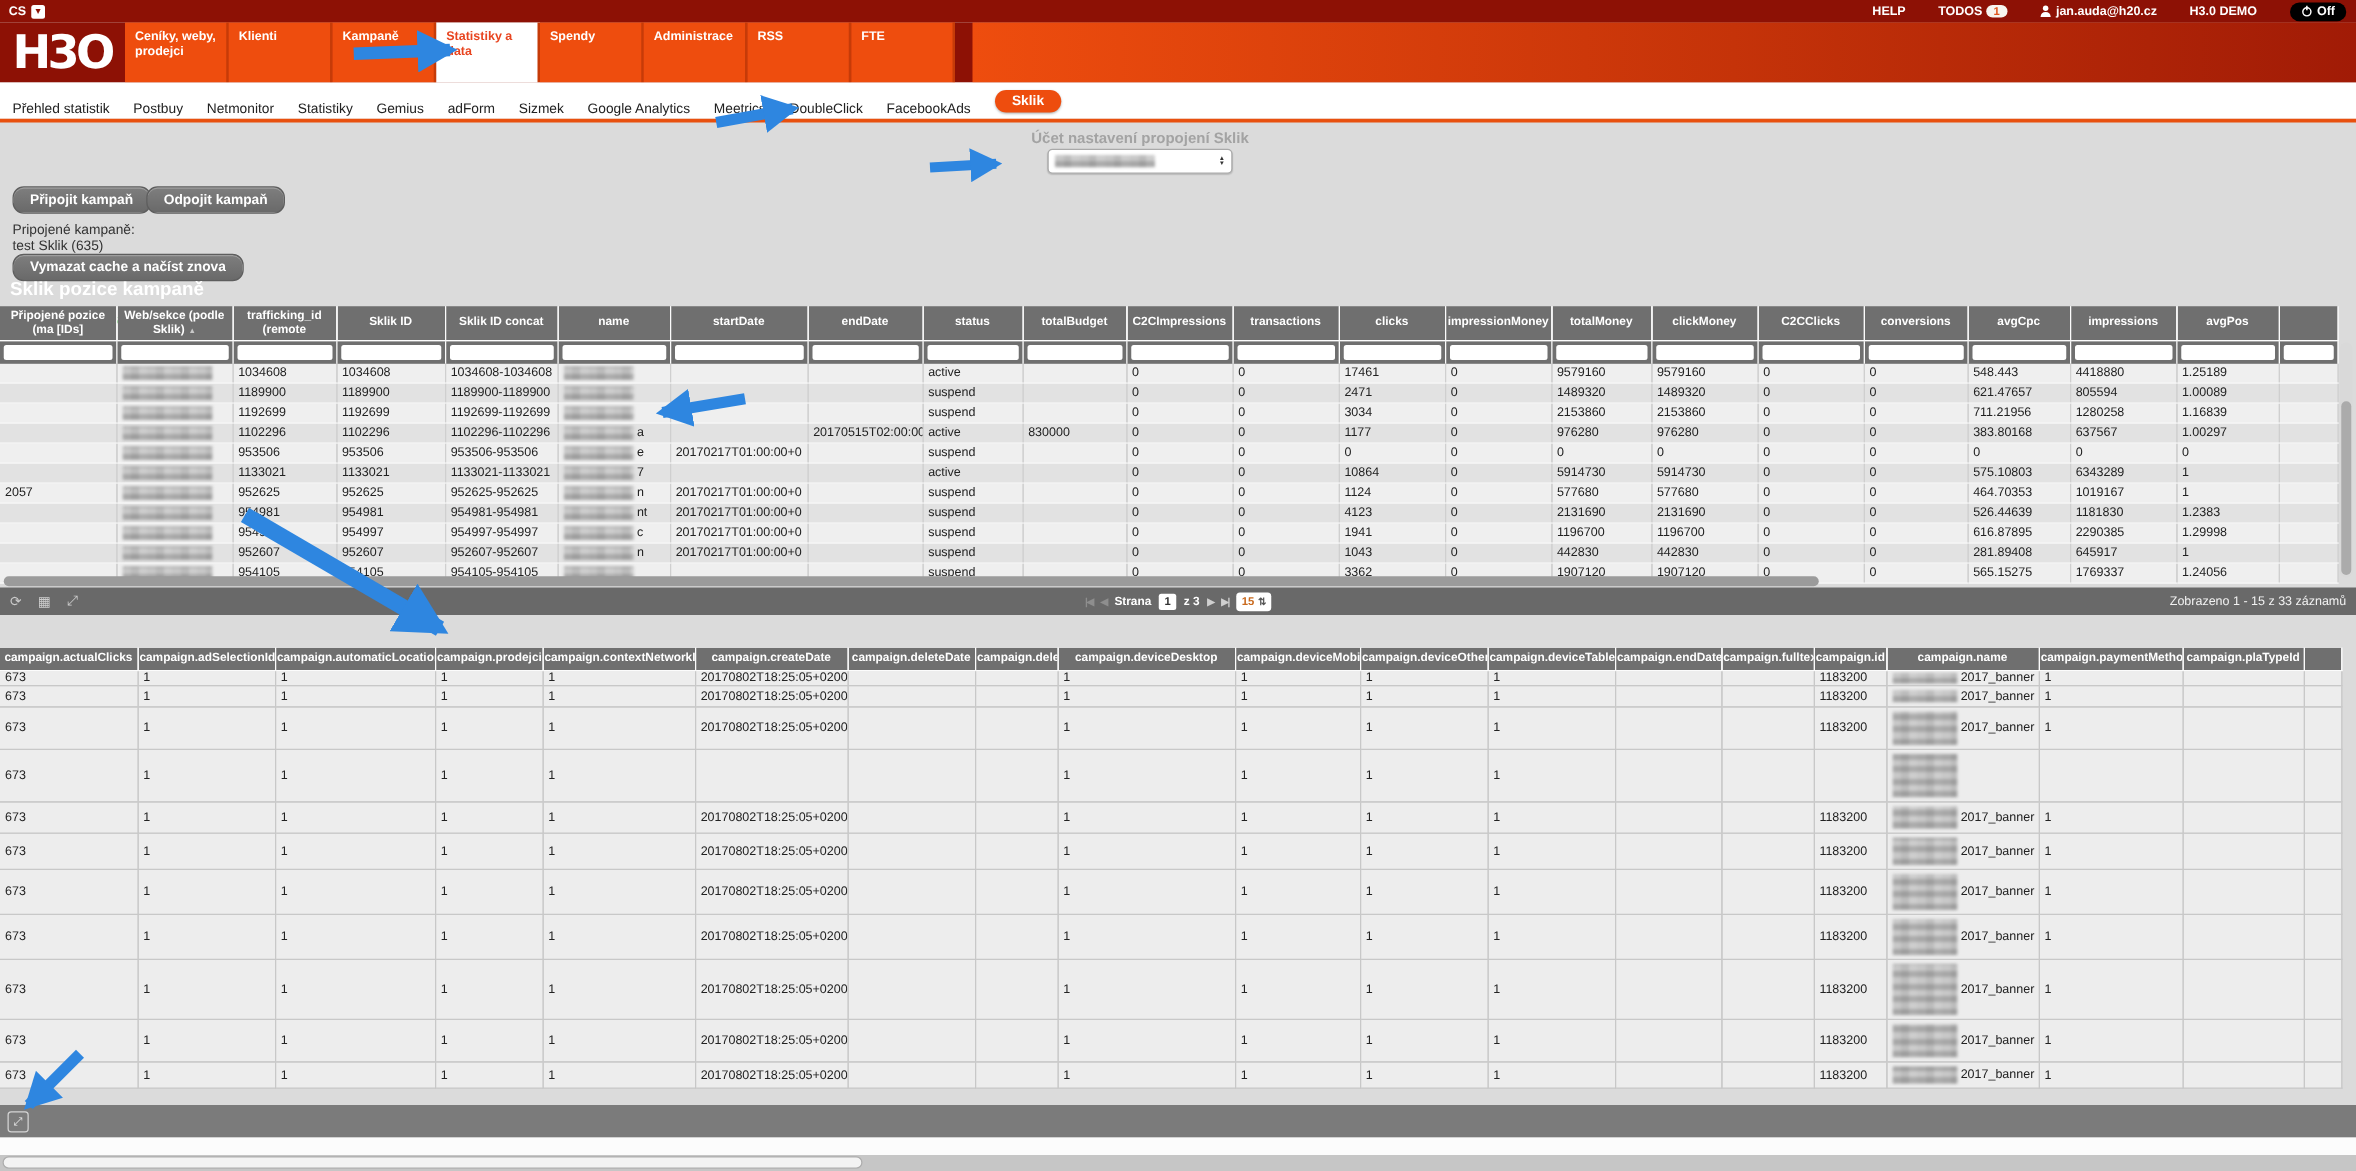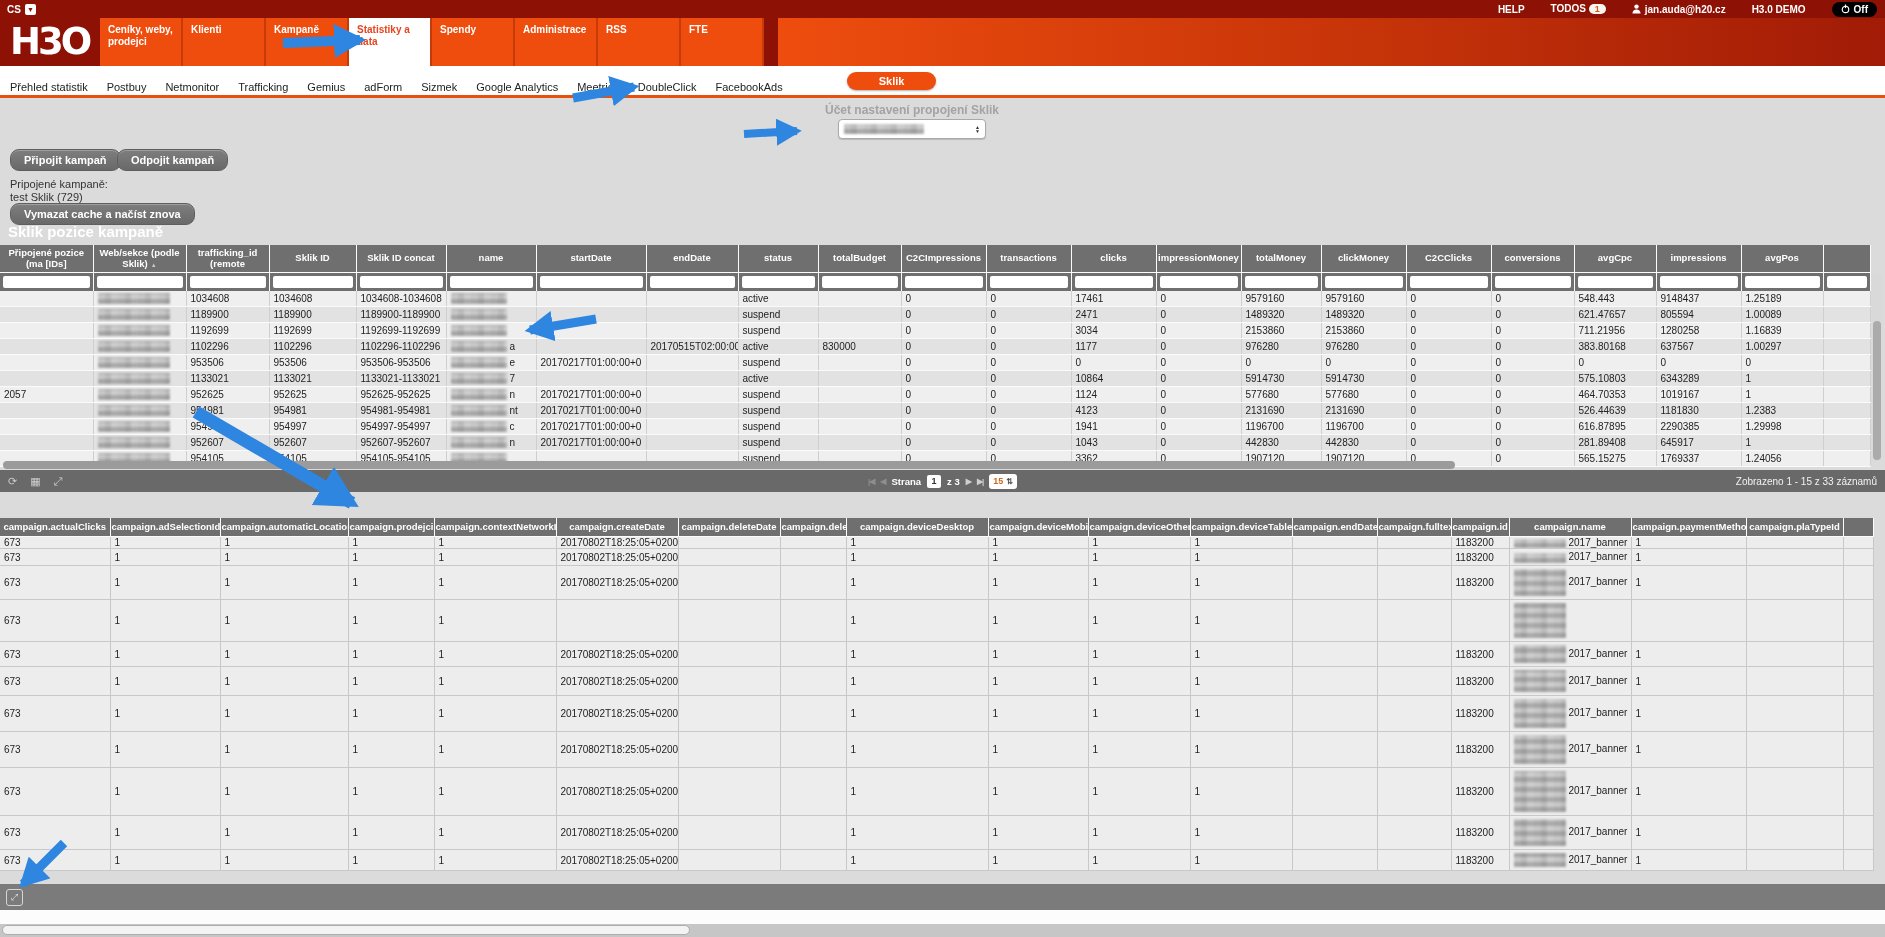--- a/index.html
+++ b/index.html
@@ -25,21 +25,21 @@
   .tabs{position:absolute;left:100px;top:0;height:48px;display:flex;}
   .tab{width:83px;height:48px;background:#EE4D0E;border-right:2px solid #C63B08;
        color:#fff;font-size:10px;font-weight:bold;padding:6px 8px 0;box-sizing:border-box;
        line-height:1.2;cursor:pointer;}
   .tab.active{background:#fff;color:#E8441F;}
   
   .subnav{position:absolute;left:0;top:66px;width:1885px;height:29px;background:#fff;
           display:flex;align-items:center;gap:19px;padding-left:10px;font-size:11px;color:#222;}
   .subitem{cursor:pointer;margin-top:12px;}
   .sklikpill{background:#EE4D0E;color:#fff;font-weight:bold;border-radius:11px;
-             padding:3px 32px;box-shadow:0 1px 2px rgba(0,0,0,.3);cursor:pointer;margin-left:45px;}
+             padding:3px 14px;box-shadow:0 1px 2px rgba(0,0,0,.3);cursor:pointer;}
   .orangeline{position:absolute;left:0;top:95px;width:1885px;height:3px;background:#E8500F;}
   
   .acct-label{position:absolute;left:792px;top:103px;width:240px;text-align:center;
               color:#A3A3A3;font-weight:bold;font-size:12px;}
   .acct-select{position:absolute;left:838px;top:119px;width:148px;height:20px;background:#fff;
                border:1px solid #A9A9A9;border-radius:4px;display:flex;align-items:center;
                padding:0 5px;box-sizing:border-box;box-shadow:0 1px 1px rgba(0,0,0,.15);cursor:pointer;}
   .stepper{margin-left:auto;display:flex;flex-direction:column;font-size:5px;line-height:4.5px;color:#333;}
   
   .gbtn{position:absolute;background:linear-gradient(#7E7E7E,#696969);border:1px solid #5E5E5E;
@@ -153,21 +153,21 @@
         <div class="tab">Administrace</div>
         <div class="tab">RSS</div>
         <div class="tab">FTE</div>
       </div>
   </div>
 
   <div class="subnav" id="subnav">
       <span class="subitem">Přehled statistik</span>
       <span class="subitem">Postbuy</span>
       <span class="subitem">Netmonitor</span>
-      <span class="subitem">Trafficking</span>
+      <span class="subitem">Statistiky</span>
       <span class="subitem">Gemius</span>
       <span class="subitem">adForm</span>
       <span class="subitem">Sizmek</span>
       <span class="subitem">Google Analytics</span>
       <span class="subitem">Meetrics</span>
       <span class="subitem">DoubleClick</span>
       <span class="subitem">FacebookAds</span>
       <span class="sklikpill">Sklik</span>
     </div>
   <div class="orangeline"></div>
@@ -178,21 +178,21 @@
     <span class="stepper">
       <span>▲</span>
         <span>▼</span>
     </span>
   </div>
 
   <button class="gbtn" style="left:10px;top:149px;">Připojit kampaň</button>
   <button class="gbtn" style="left:117px;top:149px;">Odpojit kampaň</button>
   <div class="connected">
     <div>Pripojené kampaně:</div>
-    <div>test Sklik (729)</div>
+    <div>test Sklik (635)</div>
   </div>
   <button class="gbtn" style="left:10px;top:203px;">Vymazat cache a načíst znova</button>
 
   <div class="sect">
     <span class="sect-title">Sklik pozice kampaně</span>
     <span class="sect-status">Data jsou aktuální.</span>
   </div>
 
   <div class="t1wrap" id="t1host">
       <table class="grid" id="t1">
@@ -328,21 +328,21 @@
             <td></td>
             <td>0</td>
             <td>0</td>
             <td>17461</td>
             <td>0</td>
             <td>9579160</td>
             <td>9579160</td>
             <td>0</td>
             <td>0</td>
             <td>548.443</td>
-            <td>9148437</td>
+            <td>4418880</td>
             <td>1.25189</td>
             <td></td>
           </tr>
           <tr>
             <td></td>
             <td><span class="blur" style="width: 72px;"></span></td>
             <td>1189900</td>
             <td>1189900</td>
             <td>1189900-1189900</td>
             <td><span class="blur" style="width: 56px;"></span></td>

